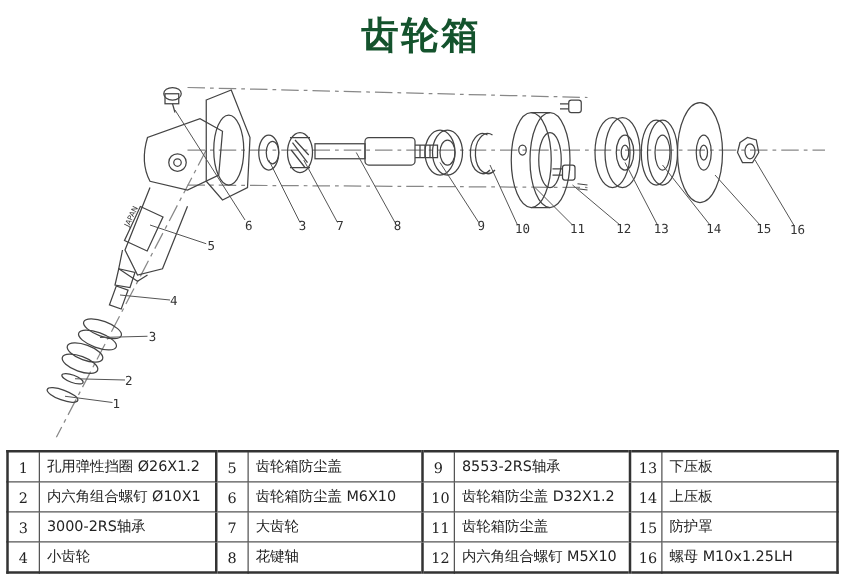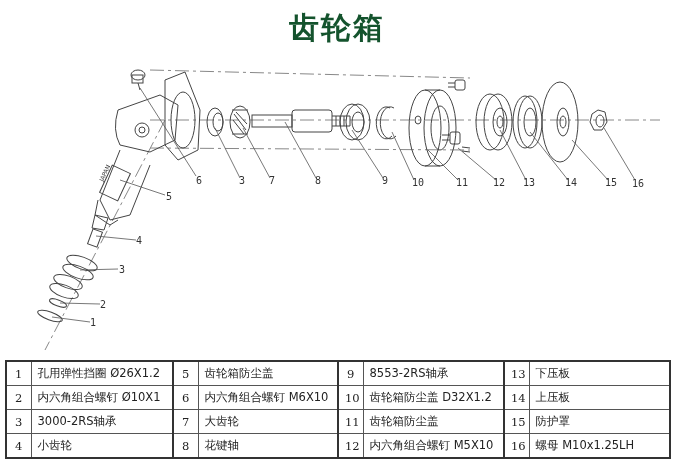--- a/index.html
+++ b/index.html
@@ -202,21 +202,21 @@
     <td class="sep">齿轮箱防尘盖</td>
     <td class="num">9</td>
     <td class="sep">8553-2RS轴承</td>
     <td class="num">13</td>
     <td>下压板</td>
   </tr>
   <tr>
     <td class="num">2</td>
     <td class="sep">内六角组合螺钉 Ø10X1</td>
     <td class="num">6</td>
-    <td class="sep">内六角组合螺钉 M6X10</td>
+    <td class="sep">齿轮箱防尘盖 M6X10</td>
     <td class="num">10</td>
     <td class="sep">齿轮箱防尘盖 D32X1.2</td>
     <td class="num">14</td>
     <td>上压板</td>
   </tr>
   <tr>
     <td class="num">3</td>
     <td class="sep">3000-2RS轴承</td>
     <td class="num">7</td>
     <td class="sep">大齿轮</td>

